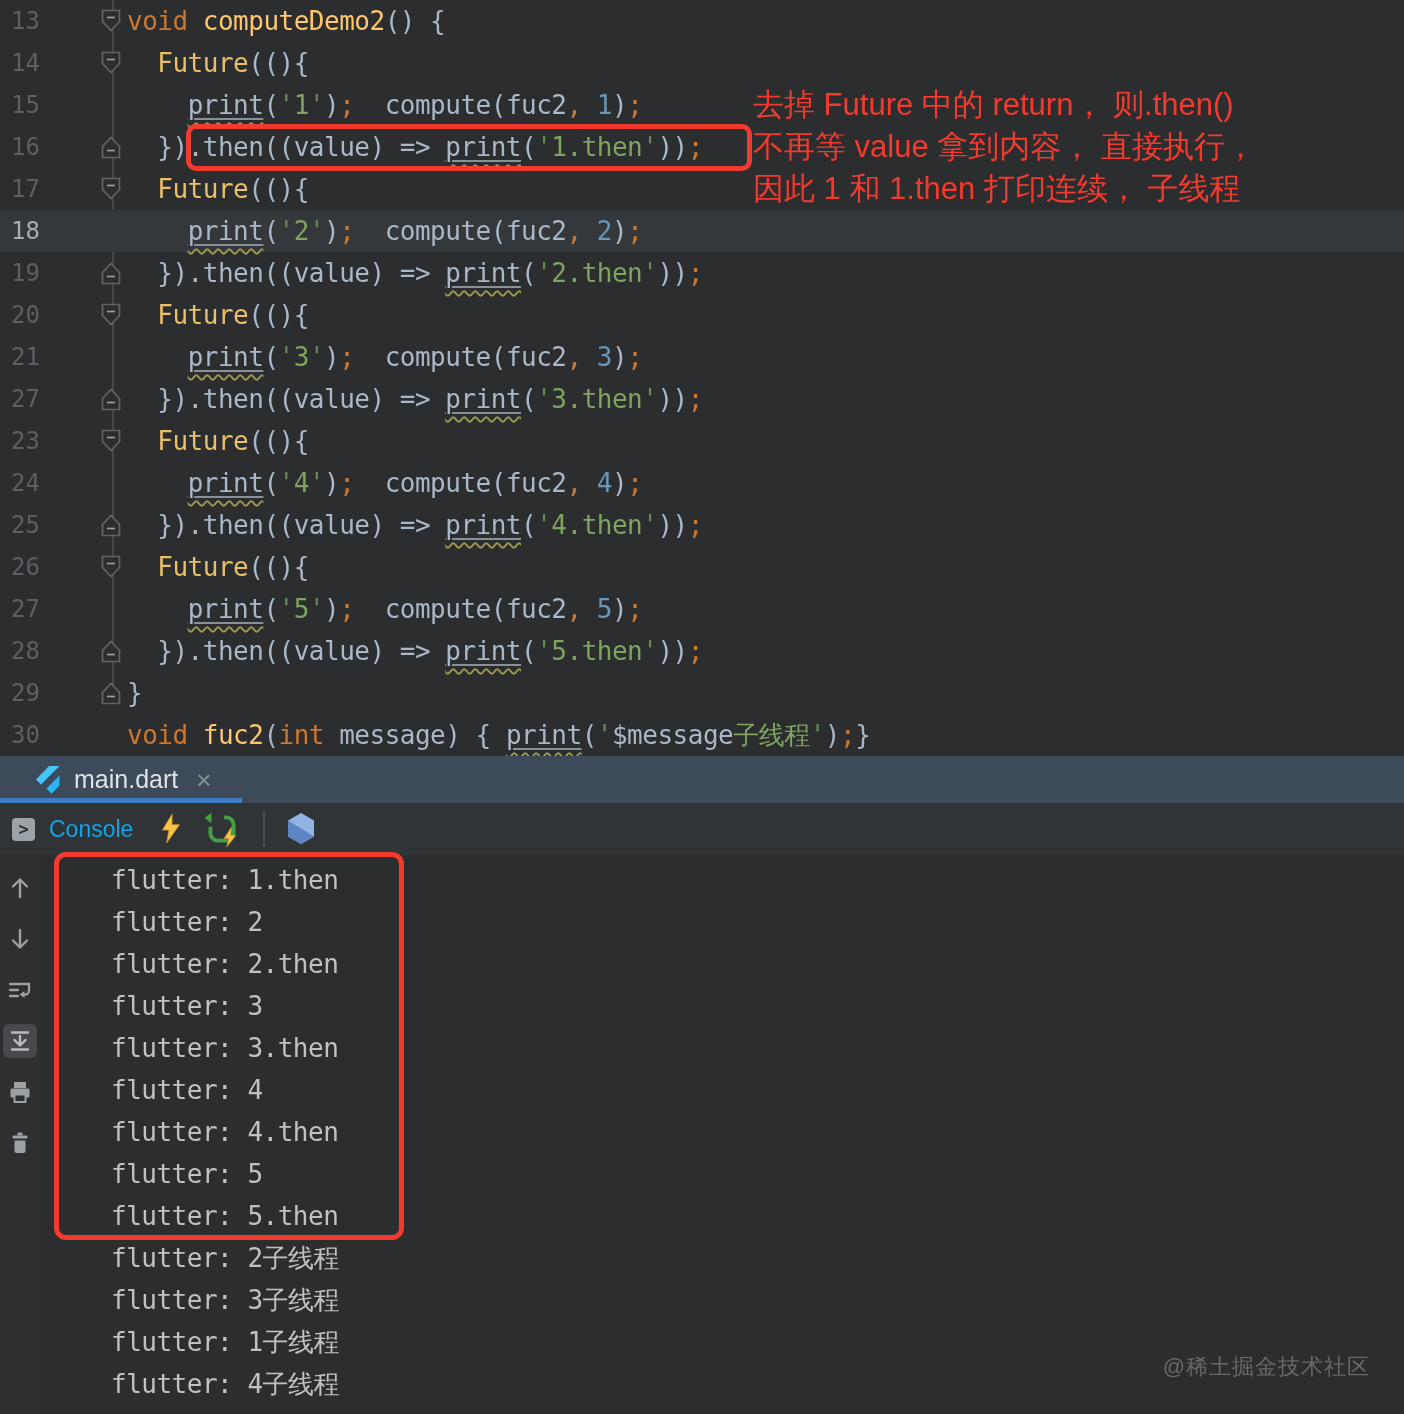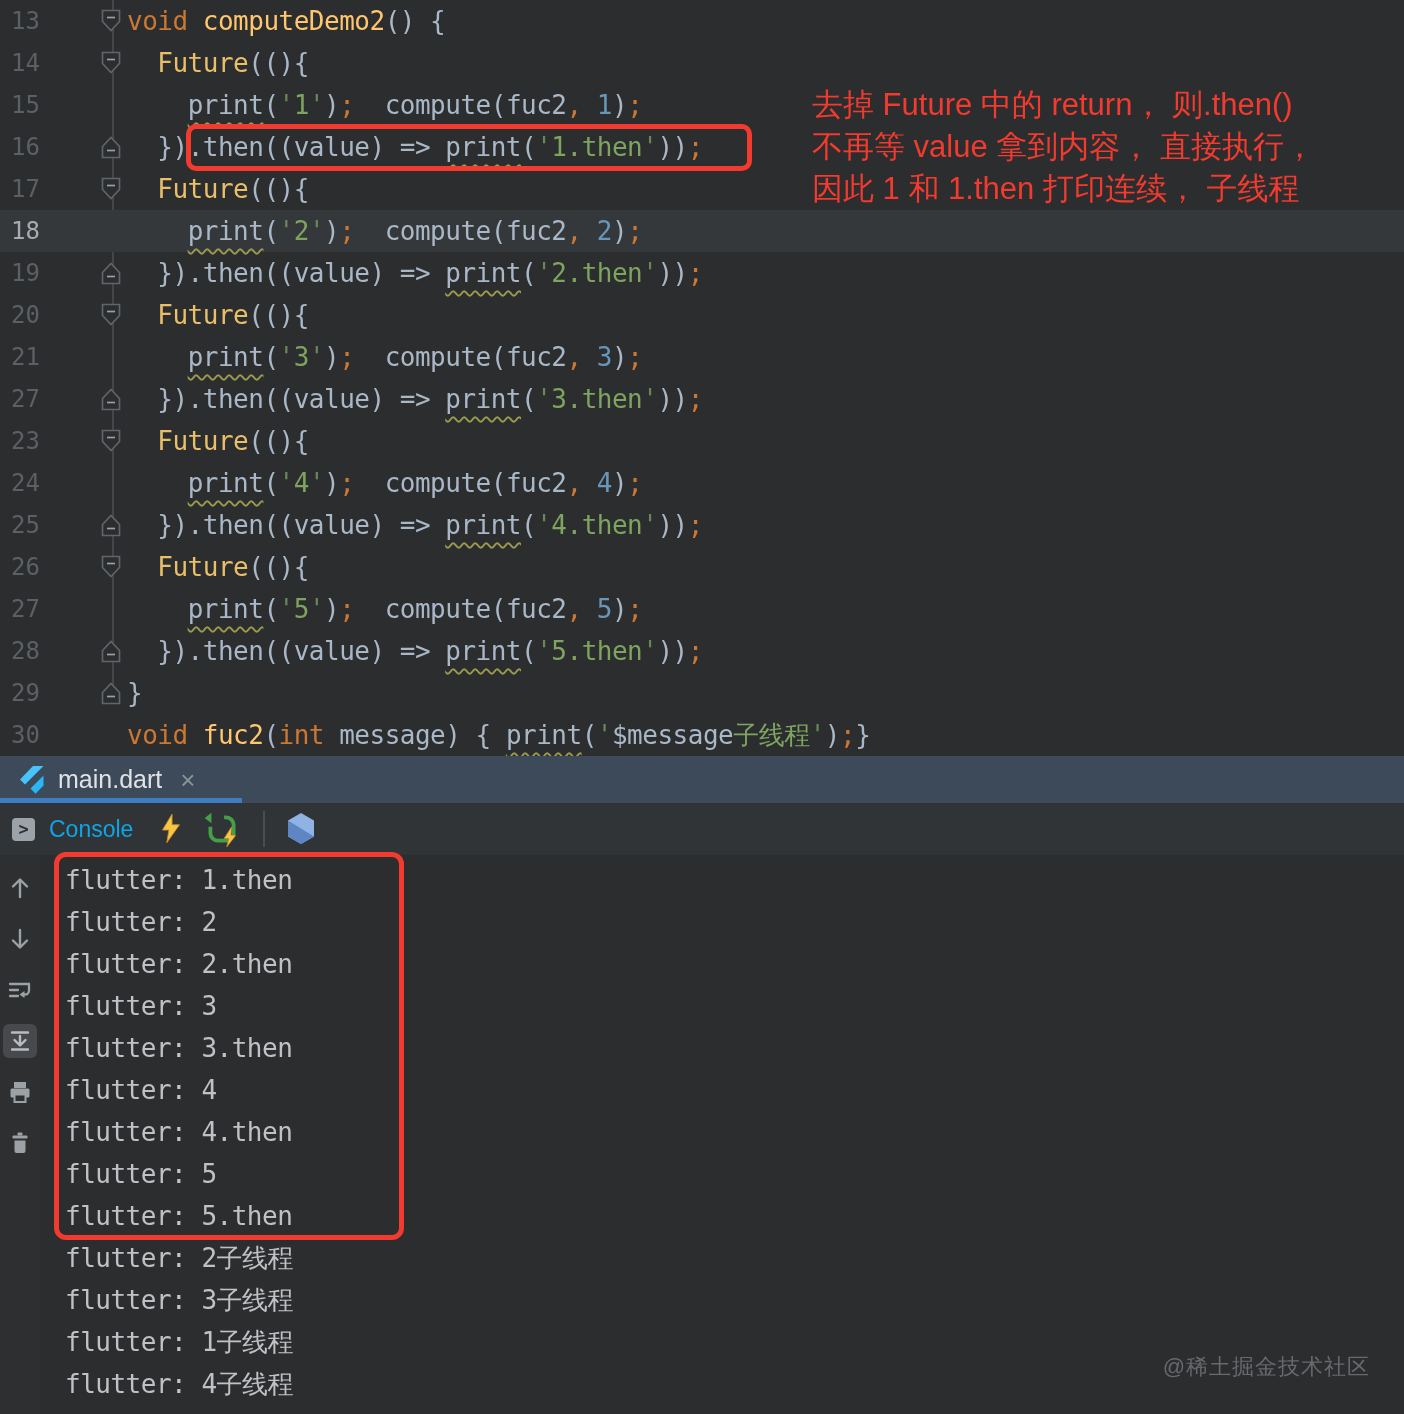--- a/index.html
+++ b/index.html
@@ -11,47 +11,47 @@
   .row{position:relative;display:flex;align-items:center;height:42px;width:1404px;}
   .row.hl{background:#35383A;}
   .ln{width:40px;text-align:right;font-size:24px;color:#5C6065;flex:0 0 40px;}
   .ln.lnhl{color:#A9ABB0;}
   .fold{position:relative;flex:0 0 87px;height:42px;}
   .fold svg{position:absolute;left:60px;top:9px;}
   .code{white-space:pre;font-size:26px;line-height:42px;letter-spacing:-.5px;}
   .kw{color:#CC7832;} .fn{color:#FFC66D;} .cls{color:#E9BF6A;margin-top:9px;} .pl{color:#A9B7C6;}
   .str{color:#6A8759;} .strb{color:#7EA45F;} .num{color:#6897BB;} .sc{color:#CC7832;}
   .warn{text-decoration:underline wavy #9C9A4E;text-underline-offset:8px;text-decoration-thickness:1.5px;}
-  .pr{color:#A9B7C6;text-decoration-color:#87919A;text-underline-offset:4px;text-decoration-thickness:1.5px;}
-  
-  .annotation{position:absolute;left:812px;top:84px;pointer-events:none;}
+  .pr{color:#A9B7C6;text-decoration:underline;text-decoration-color:#87919A;text-underline-offset:4px;text-decoration-thickness:1.5px;}
+  
+  .annotation{position:absolute;left:753px;top:84px;pointer-events:none;}
   .ann{font-family:"Liberation Sans","DejaVu Sans",sans-serif;font-size:31px;line-height:42px;color:#F23B2E;white-space:nowrap;}
   .code-redbox{position:absolute;left:186px;top:124px;width:566px;height:47px;border:5px solid #F23B2E;border-radius:10px;box-sizing:border-box;pointer-events:none;}
   
   .tabstrip{position:absolute;left:0;top:756px;width:1404px;height:47px;background:#3D4A59;}
-  .tab{position:relative;display:flex;align-items:center;width:242px;height:47px;padding-left:20px;box-sizing:border-box;gap:12px;}
+  .tab{position:relative;display:flex;align-items:center;width:242px;height:47px;padding-left:36px;box-sizing:border-box;gap:12px;}
   .tab::after{content:"";position:absolute;left:0;bottom:0;width:242px;height:5px;background:#3E7DC2;}
   .tab-label{font-family:"Liberation Sans","DejaVu Sans",sans-serif;font-size:25px;color:#DFE2E6;}
   .tab-close{font-family:"Liberation Sans",sans-serif;font-size:26px;color:#8A929B;margin-left:6px;line-height:1;}
   
   .toolbar{position:absolute;left:0;top:803px;width:1404px;height:52px;background:#313437;display:flex;align-items:center;}
   .console-tab{display:flex;align-items:center;gap:14px;margin-left:12px;}
   .console-chip{width:23px;height:23px;background:#9CA3A8;border-radius:4px;color:#2E3032;font-weight:bold;
                 font-family:"DejaVu Sans Mono",monospace;font-size:17px;display:flex;align-items:center;justify-content:center;}
   .console-label{font-family:"Liberation Sans","DejaVu Sans",sans-serif;font-size:23px;color:#0ea5e9;}
   .tbi{margin-left:26px;display:flex;align-items:center;}
   .tb-sep{width:2px;height:36px;background:#4A4E52;margin-left:22px;}
   
   .consoleArea{position:absolute;left:0;top:855px;width:1404px;height:559px;background:#2B2D2F;display:flex;}
   .rail{flex:0 0 40px;background:#2D2F31;padding-top:16px;display:flex;flex-direction:column;align-items:center;}
   .rail-btn{width:34px;height:34px;margin-bottom:17px;display:flex;align-items:center;justify-content:center;border-radius:6px;}
   .rail-btn.sel{background:#47494C;}
   .out{padding:4px 0 0 25px;}
   .cline{height:42px;line-height:42px;font-size:26px;letter-spacing:-.5px;color:#BFC1C5;white-space:pre;
-         font-family:"DejaVu Sans Mono","Liberation Mono",monospace;}
+         font-family:"DejaVu Sans Mono","Liberation Mono",monospace;margin-left:46px;}
   .console-redbox{position:absolute;left:54px;top:852px;width:350px;height:388px;border:5px solid #F23B2E;border-radius:12px;box-sizing:border-box;pointer-events:none;}
   .watermark{position:absolute;right:34px;top:1352px;font-family:"Liberation Sans","DejaVu Sans",sans-serif;
              font-size:22px;color:#67696C;letter-spacing:1px;}
 </style>
 </head>
 <body>
 
 <div class="screen">
 
   <div class="editor">

